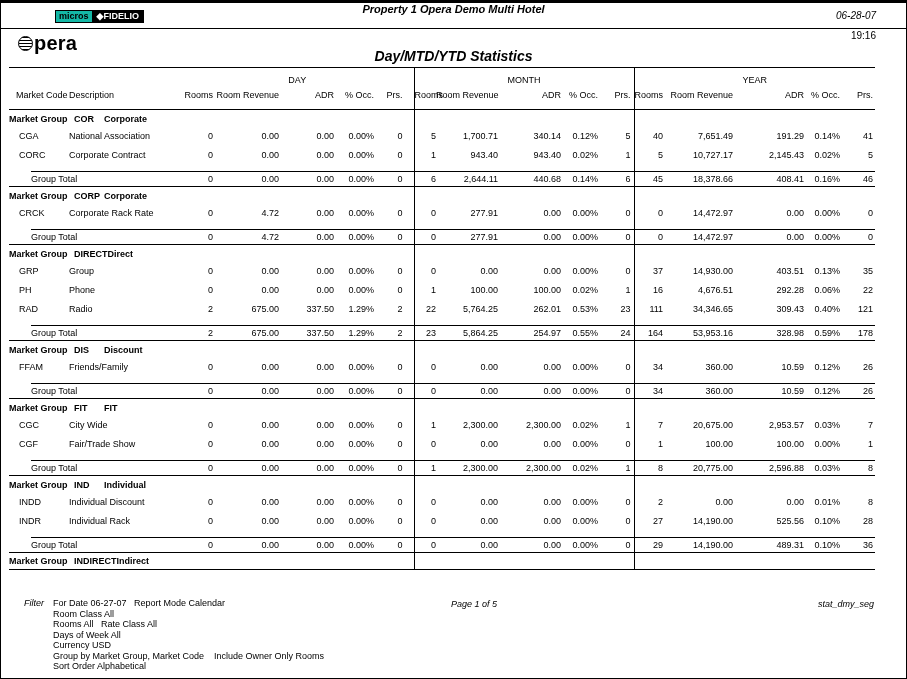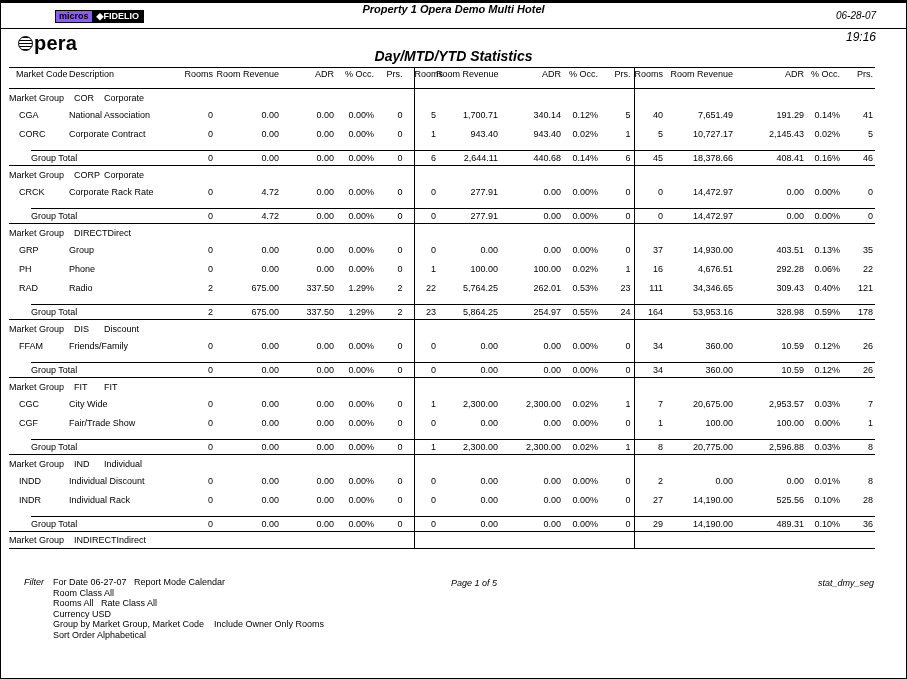--- a/index.html
+++ b/index.html
@@ -10,48 +10,48 @@
     background: #fff;
     color: #000;
     border: 1px solid #000;
     border-top: 3px solid #000;
     font-family: "Liberation Sans", sans-serif;
     overflow: hidden;
   }
   
   .top-strip { position: relative; height: 26px; border-bottom: 1px solid #000; }
   .mf-logo { position:absolute; left:54px; top:7px; display:flex; font-size:9px; font-weight:bold; line-height:11px; }
-  .mf-micros { border:1px solid #000; background:#8b5cf6; color:#000; padding:0 3px; }
+  .mf-micros { border:1px solid #000; background:#14b8a6; color:#000; padding:0 3px; }
   .mf-fidelio { border:1px solid #000; border-left:none; background:#000; color:#fff; padding:0 4px; }
   .property-title { text-align:center; font-size:11px; font-weight:bold; font-style:italic; }
   .print-date { position:absolute; right:30px; top:7px; font-size:10px; font-style:italic;text-align:center; }
   .mid-strip { position: relative; height: 38px; }
   .opera-logo { position:absolute; left:17px; top:3px; display:flex; align-items:center; }
   .globe { width:15px; height:15px; border-radius:50%; border:1px solid #000;
            background: repeating-linear-gradient(0deg,#000 0 1.2px,#fff 1.2px 3px); margin-right:1px; }
   .opera-text { font-size:20px; font-weight:bold; letter-spacing:0.2px; }
-  .print-time { position:absolute; right:30px; top:1px; font-size:12px; font-style:italic; }
+  .print-time { position:absolute; right:30px; top:1px; font-size:10px; }
   .report-title { text-align:center; font-size:14px; font-weight:bold; font-style:italic; padding-top:19px; }
   
   table { border-collapse: collapse; table-layout: fixed; width: 866px; margin-left: 8px;
           font-size: 9px; line-height: 11px; }
   td { padding: 0; white-space: nowrap; overflow: visible; vertical-align: middle; }
   thead { border-top: 1px solid #000; border-bottom: 1px solid #000; }
   thead tr { height: 21px; }
   thead .band { text-align:center; vertical-align:bottom; padding-bottom:3px; }
   thead tr.cols-row td { vertical-align: top; padding-top: 1px; margin-top: 41px; }
   .num { text-align: right; }
   .div-r { border-right: 1px solid #000; }
   .prs-d { padding-right: 11px; }
   .prs-m { padding-right: 3px; }
   .prs-y { padding-right: 2px; }
   .h-code { padding-left: 7px; }
   tbody.group { border-bottom: 1px solid #000; }
   tr.mg-row { height: 17px; }
-  tr.mg-row td { font-weight: normal; vertical-align: bottom; padding-bottom: 2px; }
+  tr.mg-row td { font-weight: bold; vertical-align: bottom; padding-bottom: 2px; }
   .mg-code { display:inline-block; min-width: 30px; }
   .mg-name { padding-left: 5px; }
   tr.data-row { height: 19px; }
   .code-cell { padding-left: 10px; }
   tr.rule-row { height: 7px; }
   .rule-line { border-bottom: 1px solid #000; }
   .rule-start { background: linear-gradient(#000,#000) right bottom / calc(100% - 22px) 1px no-repeat; }
   tr.total-row { height: 15px; }
   .total-label { padding-left: 22px; }
   
@@ -99,20 +99,26 @@
         <col style="width:63px">
         <col style="width:37px">
         <col style="width:36px">
       <col style="width:29px">
         <col style="width:70px">
         <col style="width:71px">
         <col style="width:36px">
         <col style="width:35px">
     </colgroup>
     <thead>
+        <tr class="band-row">
+          <td colspan="2"></td>
+          <td class="band div-r" colspan="5">DAY</td>
+          <td class="band div-r" colspan="5">MONTH</td>
+          <td class="band" colspan="5">YEAR</td>
+        </tr>
         <tr class="cols-row">
           <td class="h-code">Market Code</td>
           <td class="h-desc">Description</td>
           <td class="num">Rooms</td>
           <td class="num">Room Revenue</td>
           <td class="num">ADR</td>
           <td class="num">% Occ.</td>
           <td class="num prs-d div-r">Prs.</td>
           <td class="num">Rooms</td>
           <td class="num">Room Revenue</td>
@@ -537,20 +543,21 @@
       </tbody>
     </table>
 
   <div class="footer">
     <div class="filter">
       <div class="filter-label">Filter</div>
       <div class="filter-lines">
           <div class="filter-line">For Date 06-27-07   Report Mode Calendar</div>
           <div class="filter-line">Room Class All</div>
           <div class="filter-line">Rooms All   Rate Class All</div>
+          <div class="filter-line">Days of Week All</div>
           <div class="filter-line">Currency USD</div>
           <div class="filter-line">Group by Market Group, Market Code    Include Owner Only Rooms</div>
           <div class="filter-line">Sort Order Alphabetical</div>
         </div>
     </div>
     <div class="page-info">Page 1 of 5</div>
     <div class="report-id">stat_dmy_seg</div>
   </div>
 
 </div>

